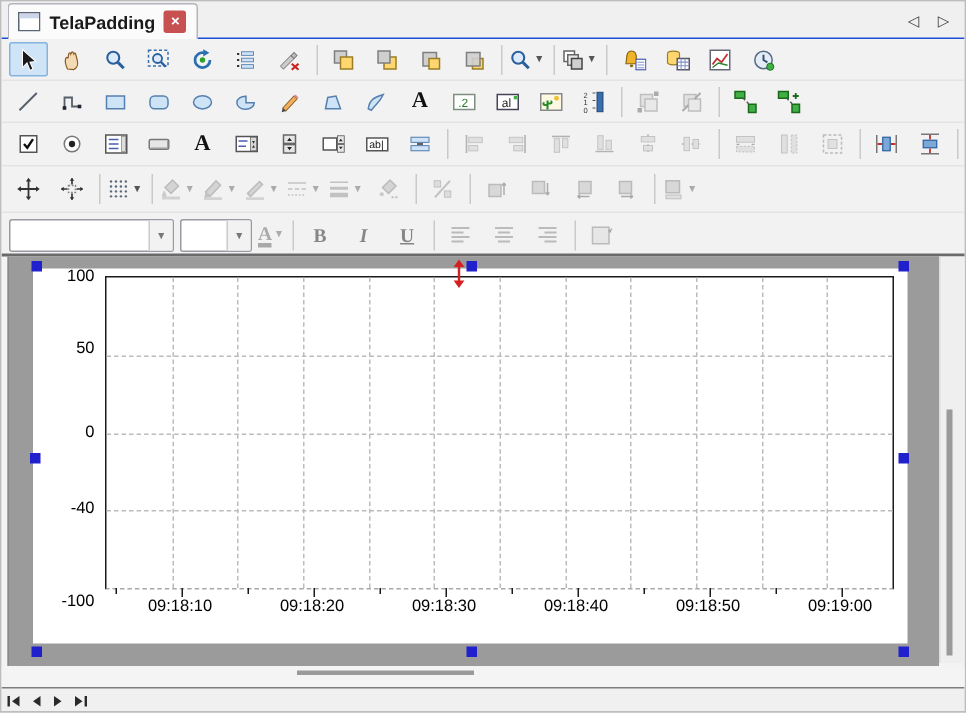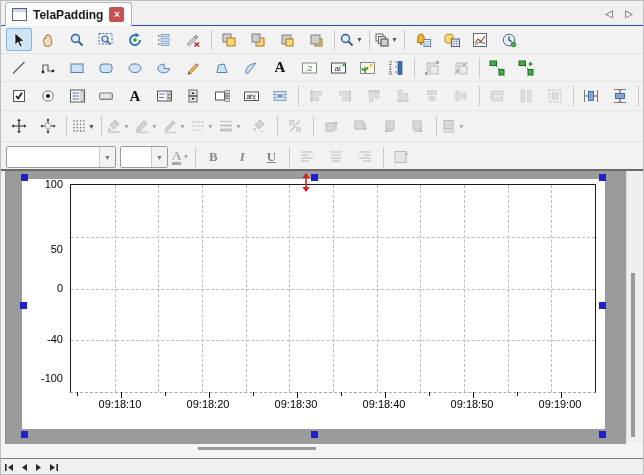--- a/index.html
+++ b/index.html
@@ -667,24 +667,24 @@
           </svg>
       </div>
     </div>
   </div>
 
   <div id="design-area">
     <div id="canvas-gray">
       <div id="page">
         <div id="ylabels">
             <span class="ytick" style="top: 0px;">100</span>
-            <span class="ytick" style="top: 65px;">50</span>
+            <span class="ytick" style="top: 48px;">50</span>
             <span class="ytick" style="top: 103.5px;">0</span>
             <span class="ytick" style="top: 155.25px;">-40</span>
-            <span class="ytick" style="top: 194px;">-100</span>
+            <span class="ytick" style="top: 217px;">-100</span>
           </div>
         <div id="plot">
             <div class="vgrid" style="left: 43.6667px;"></div>
             <div class="vgrid" style="left: 87.3333px;"></div>
             <div class="vgrid" style="left: 131px;"></div>
             <div class="vgrid" style="left: 174.667px;"></div>
             <div class="vgrid" style="left: 218.333px;"></div>
             <div class="vgrid" style="left: 262px;"></div>
             <div class="vgrid" style="left: 305.667px;"></div>
             <div class="vgrid" style="left: 349.333px;"></div>

